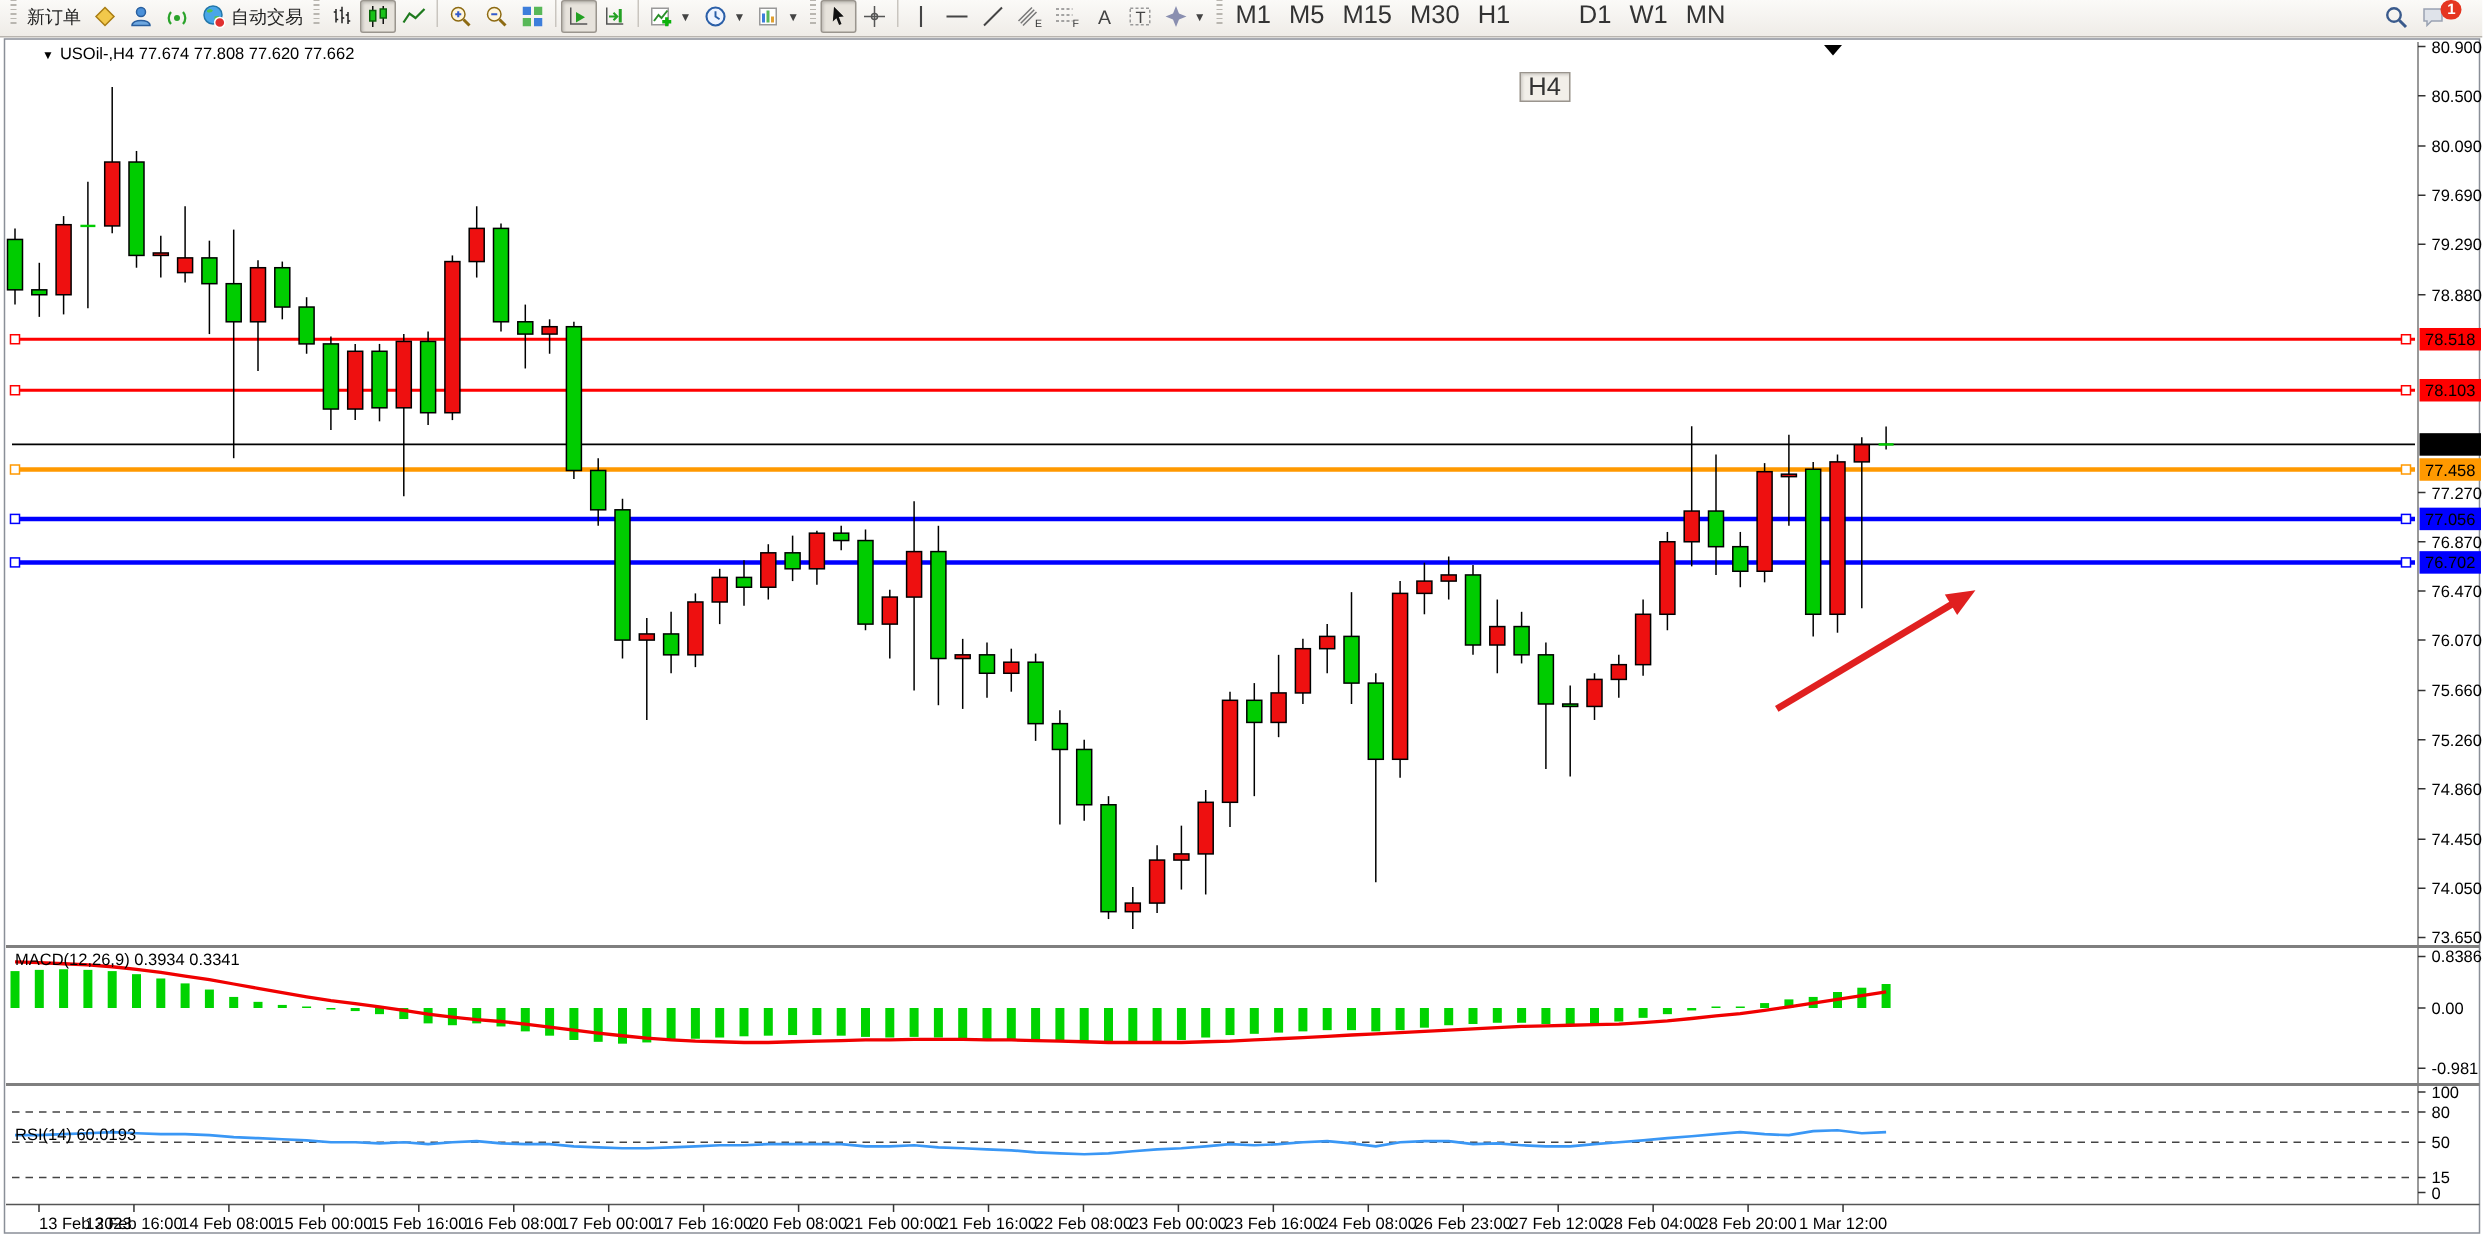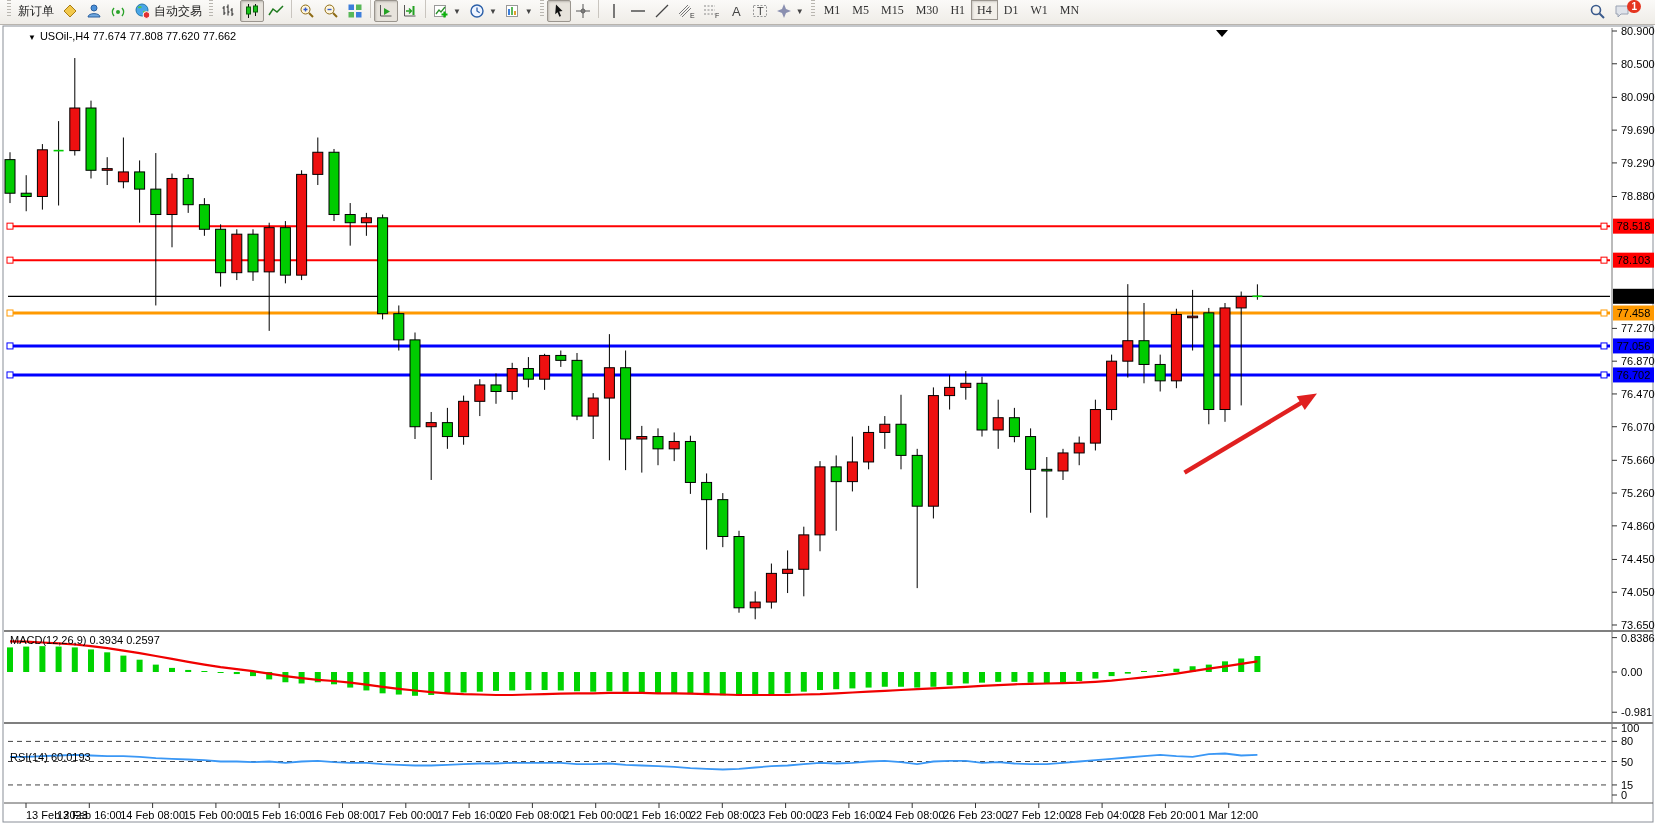--- a/index.html
+++ b/index.html
@@ -12,24 +12,24 @@
     background:linear-gradient(#fbfaf8,#efece7); border-bottom:1px solid #b8b4ae;
     display:flex; align-items:flex-start; padding:0 4px; z-index:5; }
   .grip { width:4px; height:18px; margin:0 3px;
     background:repeating-linear-gradient(180deg,#b9b6b0 0 1px,transparent 1px 3px); }
   .sep { width:1px; height:18px; background:#c9c5bf; margin:0 3px; }
   .tbtn { height:22px; min-width:24px; padding:0 3px; display:inline-flex;
     align-items:center; justify-content:center; gap:3px; border:1px solid transparent;
     border-radius:2px; font-size:12px; color:#222; cursor:default; }
   .tbtn.pressed { border:1px solid #9a958e; background:#e7e3dc;
     box-shadow:inset 1px 1px 2px rgba(0,0,0,.18); }
-  .tf { height:20px; padding:0 5px; font-size:12px; color:#333;
-    display:inline-flex; align-items:center; border:1px solid transparent;font-family:Liberation Serif, serif; }
+  .tf { height:20px; padding:0 5px; font-size:17px; color:#333;
+    display:inline-flex; align-items:center; border:1px solid transparent; }
   .tf.active { border:1px solid #9a958e; background:#f2efe9;
-    box-shadow:inset 1px 1px 2px rgba(0,0,0,.15); }
+    box-shadow:inset 1px 1px 2px rgba(0,0,0,.15);margin-top:48px; }
   .caret { font-size:8px; color:#444; margin-left:1px; }
   .right-group { margin-left:auto; display:flex; align-items:center; }
   .badge { position:relative; top:-5px; left:-6px; background:#e53520; color:#fff;
     font-size:10px; font-weight:bold; border-radius:8px; padding:0 4px; height:13px;
     line-height:13px; }
 
   
   #chart-svg { position:absolute; left:0; top:0; z-index:1; }
   #chart-svg text { font-family:"Liberation Sans", sans-serif; font-size:11px; fill:#000; }
   .overlay-label { position:absolute; z-index:3; font-size:11px; color:#000;
@@ -601,16 +601,16 @@
       <text x="1165.3999999999999" y="819" text-anchor="middle">28 Feb 20:00</text>
       <line x1="1228.7" y1="803" x2="1228.7" y2="808" stroke="#333"></line>
       <text x="1228.7" y="819" text-anchor="middle">1 Mar 12:00</text>
       <line x1="1184.5" y1="472.6027000000001" x2="1301.51471409245" y2="402.6637539659219" stroke="#e02020" stroke-width="4.5"></line>
       <polygon points="1316.96528590755,393.4290460340788 1304.760663627986,410.04371410217976 1296.5520343552366,396.3098724887578" fill="#e02020"></polygon>
     </svg>
 
   <div class="overlay-label" id="symbol-title">
     <span class="dd">▼</span><span>USOil-,H4  77.674 77.808 77.620 77.662</span>
   </div>
-  <div class="overlay-label" id="macd-label">MACD(12,26,9) 0.3934 0.2597</div>
+  <div class="overlay-label" id="macd-label">MACD(12,26,9) 0.3934 0.3341</div>
   <div class="overlay-label" id="rsi-label">RSI(14) 60.0193</div>
 
 </div>
 
 </body></html>

